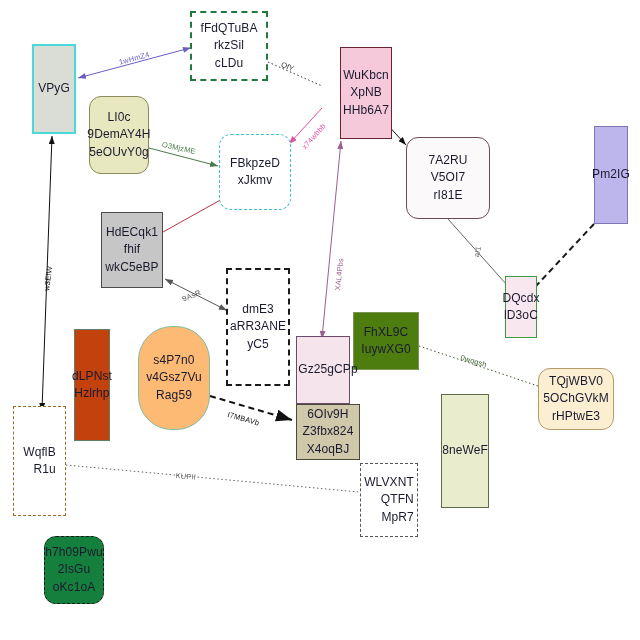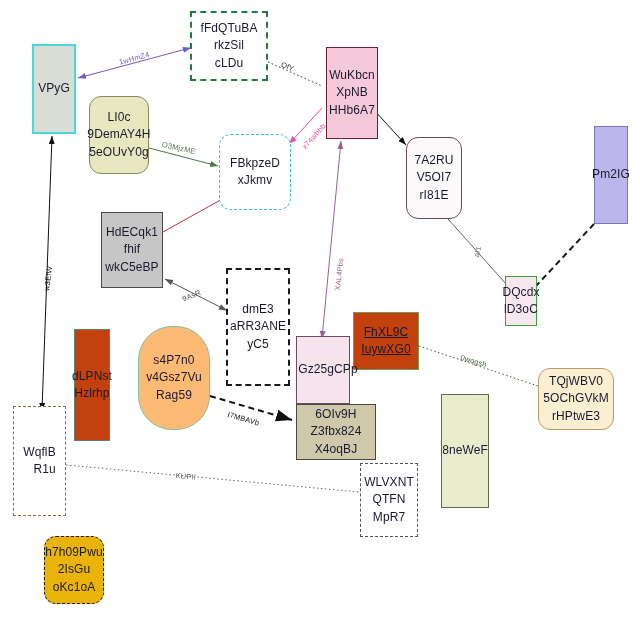--- a/index.html
+++ b/index.html
@@ -104,95 +104,95 @@
     </svg>
   <div id="node-layer">
       <div class="node" style="left: 32px; top: 44px; width: 44px; height: 90px; background: rgb(217, 221, 214); border: 2px solid rgb(74, 217, 217);">
         <span class="lines">VPyG</span>
       </div>
       <div class="node" style="left: 190px; top: 11px; width: 78px; height: 70px; background: rgb(255, 255, 255); border: 2px dashed rgb(31, 122, 61);">
         <span class="lines">fFdQTuBA
 rkzSil
 cLDu</span>
       </div>
-      <div class="node" style="left: 326px; top: 47px; width: 52px; height: 92px; background: rgb(245, 201, 218); border: 1px solid rgb(107, 34, 51);">
+      <div class="node" style="left: 340px; top: 47px; width: 52px; height: 92px; background: rgb(245, 201, 218); border: 1px solid rgb(107, 34, 51);">
         <span class="lines">WuKbcn
 XpNB
 HHb6A7</span>
       </div>
       <div class="node" style="left: 89px; top: 96px; width: 60px; height: 78px; background: rgb(232, 232, 192); border: 1px solid rgb(138, 138, 92); border-radius: 12px;">
         <span class="lines">LI0c
 9DemAY4H
 5eOUvY0g</span>
       </div>
       <div class="node" style="left: 219px; top: 134px; width: 72px; height: 76px; background: rgb(255, 255, 255); border: 1px dashed rgb(61, 191, 207); border-radius: 12px;">
         <span class="lines">FBkpzeD
 xJkmv</span>
       </div>
-      <div class="node" style="left: 406px; top: 137px; width: 56px; height: 82px; background: rgb(251, 249, 250); border: 1px solid rgb(107, 74, 85); border-radius: 12px;">
+      <div class="node" style="left: 406px; top: 137px; width: 84px; height: 82px; background: rgb(251, 249, 250); border: 1px solid rgb(107, 74, 85); border-radius: 12px;">
         <span class="lines">7A2RU
 V5OI7
 rI81E</span>
       </div>
       <div class="node" style="left: 594px; top: 126px; width: 34px; height: 98px; background: rgb(189, 182, 236); border: 1px solid rgb(125, 118, 181);">
         <span class="lines">Pm2IG</span>
       </div>
       <div class="node" style="left: 101px; top: 212px; width: 62px; height: 76px; background: rgb(198, 198, 198); border: 1px solid rgb(74, 74, 74); justify-content: center;">
         <span class="lines">HdECqk1
 fhif
 wkC5eBP</span>
       </div>
       <div class="node" style="left: 226px; top: 268px; width: 64px; height: 118px; background: rgb(255, 255, 255); border: 2px dashed rgb(26, 26, 26);">
         <span class="lines">dmE3
 aRR3ANE
 yC5</span>
       </div>
-      <div class="node" style="left: 505px; top: 276px; width: 32px; height: 50px; background: rgb(248, 231, 238); border: 1px solid rgb(63, 156, 63);">
+      <div class="node" style="left: 505px; top: 276px; width: 32px; height: 62px; background: rgb(248, 231, 238); border: 1px solid rgb(63, 156, 63);">
         <span class="lines">DQcdx
 lD3oC</span>
       </div>
       <div class="node" style="left: 74px; top: 329px; width: 36px; height: 112px; background: #c2410c; border: 1px solid rgb(95, 127, 107);">
         <span class="lines">dLPNst
 Hzlrhp</span>
       </div>
-      <div class="node" style="left: 353px; top: 312px; width: 66px; height: 58px; background: #c2410c; border: 1px solid rgb(126, 150, 85); text-decoration: underline;">
+      <div class="node" style="left: 353px; top: 312px; width: 66px; height: 58px; background: #4d7c0f; border: 1px solid rgb(126, 150, 85);">
         <span class="lines">FhXL9C
 IuywXG0</span>
       </div>
       <div class="node" style="left: 296px; top: 336px; width: 54px; height: 68px; background: rgb(245, 228, 236); border: 1px solid rgb(107, 74, 107); padding-left: 12px;">
         <span class="lines">Gz25gCPp</span>
       </div>
       <div class="node" style="left: 138px; top: 326px; width: 72px; height: 104px; background: #fdba74; border: 1px solid rgb(127, 191, 159); border-radius: 34px;">
         <span class="lines">s4P7n0
 v4Gsz7Vu
 Rag59</span>
       </div>
       <div class="node" style="left: 538px; top: 368px; width: 76px; height: 62px; background: rgb(251, 238, 209); border: 1px solid rgb(181, 155, 107); border-radius: 12px;">
         <span class="lines">TQjWBV0
 5OChGVkM
 rHPtwE3</span>
       </div>
-      <div class="node" style="left: 296px; top: 404px; width: 80px; height: 56px; background: rgb(207, 200, 171); border: 1px solid rgb(74, 74, 58);">
+      <div class="node" style="left: 296px; top: 404px; width: 64px; height: 56px; background: rgb(207, 200, 171); border: 1px solid rgb(74, 74, 58);">
         <span class="lines">6OIv9H
 Z3fbx824
 X4oqBJ</span>
       </div>
       <div class="node" style="left: 441px; top: 394px; width: 48px; height: 114px; background: rgb(233, 237, 206); border: 1px solid rgb(95, 107, 74);">
         <span class="lines">8neWeF</span>
       </div>
       <div class="node" style="left: 13px; top: 406px; width: 53px; height: 110px; background: rgb(255, 255, 255); border: 1px dashed rgb(156, 107, 42); text-align: right;">
         <span class="lines">WqflB
 R1u</span>
       </div>
-      <div class="node" style="left: 360px; top: 463px; width: 58px; height: 74px; background: rgb(255, 255, 255); border: 1px dashed rgb(85, 85, 85);">
+      <div class="node" style="left: 360px; top: 463px; width: 58px; height: 74px; background: rgb(255, 255, 255); border: 1px dashed rgb(85, 85, 85); text-align: right;">
         <span class="lines">WLVXNT
 QTFN
 MpR7</span>
       </div>
-      <div class="node" style="left: 44px; top: 536px; width: 60px; height: 68px; background: #eab308; border: 1px dashed rgb(26, 26, 26); border-radius: 12px;">
+      <div class="node" style="left: 44px; top: 536px; width: 60px; height: 68px; background: #15803d; border: 1px dashed rgb(26, 26, 26); border-radius: 12px;">
         <span class="lines">h7h09Pwu
 2IsGu
 oKc1oA</span>
       </div>
     </div>
   <div id="label-layer">
       <div class="edge-label" style="left: 118px; top: 58px; transform: rotate(-15deg); color: rgb(107, 95, 196);">1wHmZ4</div>
       <div class="edge-label" style="left: 283px; top: 60px; transform: rotate(22deg); color: rgb(51, 51, 51);">OfY</div>
       <div class="edge-label" style="left: 300px; top: 145px; transform: rotate(-48deg); color: rgb(224, 80, 160);">x74wbbb</div>
       <div class="edge-label" style="left: 163px; top: 140px; transform: rotate(12deg); color: rgb(74, 122, 74);">O3MjzME</div>

